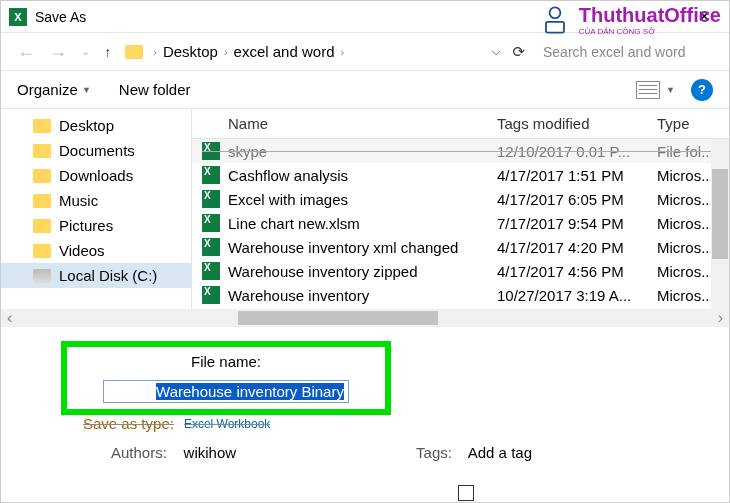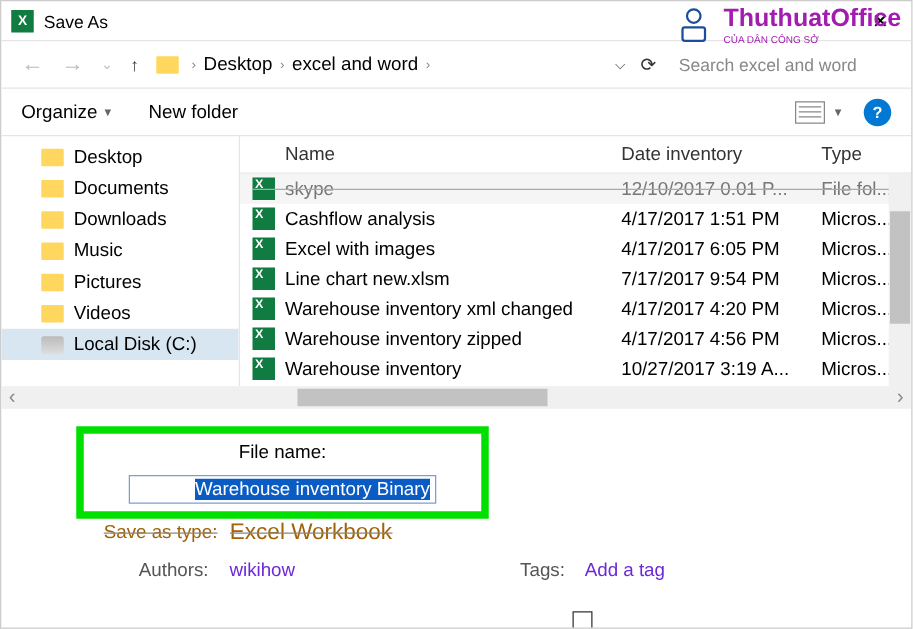--- a/index.html
+++ b/index.html
@@ -54,27 +54,27 @@
   .hscroll { height: 18px; background: #f0f0f0; display: flex; align-items: center; }
   .hscroll .thumb { width: 200px; height: 14px; background: #c2c2c2; margin-left: 220px; }
 
   .form-area { padding: 14px 28px 10px 60px; }
   .highlight-box { border: 6px solid #00e000; padding: 6px 10px; display: flex; align-items: center; gap: 10px; width: 330px; background: #fff; flex-direction: column; }
   .label { font-size: 15px; white-space: nowrap; }
   .filename-input { flex: 1; border: 1px solid #7a9fd4; padding: 2px 4px; font-size: 15px; }
   .filename-input .sel { background: #0a5bc4; color: #fff; margin-left: 48px; }
   .savetype-row { display: flex; align-items: center; gap: 10px; padding: 4px 10px 0 22px; margin-top: -4px; }
   .savetype-row .label { color: #a16207; }
-  .savetype-val { color: #a16207; font-size: 18px; }
+  .savetype-val { color: #0369a1; font-size: 12px; }
   .savetype-row .strike { position: relative; }
   .savetype-row .strike::after { content: ""; position: absolute; left: 0; right: 0; top: 50%; border-top: 1px solid #888; }
 
   .meta-row { display: flex; padding: 12px 0 0 50px; gap: 180px; font-size: 15px; }
   .meta-label { color: #555; }
-  .meta-link { color: #6d28d9; }
+  .meta-link { color: #000000; }
 
   .thumb-row { padding: 24px 0 0 170px; font-size: 15px; display: flex; align-items: center; gap: 8px; flex-direction: column; }
   .checkbox { width: 16px; height: 16px; border: 1.5px solid #333; }
 
   .watermark { position: absolute; top: 1px; right: 8px; font-weight: bold; font-size: 20px; color: #a21caf; pointer-events: none; display: flex; align-items: center; gap: 6px; }
   .watermark svg { width: 36px; height: 36px; }
   .watermark .sub { font-size: 8px; font-weight: normal; display: block; }
 </style>
 </head>
 <body>
@@ -148,21 +148,21 @@
       </div>
     <div class="sidebar-item selected">
         <div class="sb-icon disk"></div>
         <span>Local Disk (C:)</span>
       </div>
   </div>
 
   <div class="file-pane">
     <div class="file-header">
       <div class="col-name">Name</div>
-      <div class="col-date">Date inventory</div>
+      <div class="col-date">Tags modified</div>
       <div class="col-type">Type</div>
     </div>
     <div class="file-list">
       <div class="file-row cut">
           <div class="xl-icon"></div>
           <div class="fn">skype</div>
           <div class="fd">12/10/2017 0.01 P...</div>
           <div class="ft">File fol...</div>
         </div>
       <div class="file-row">

